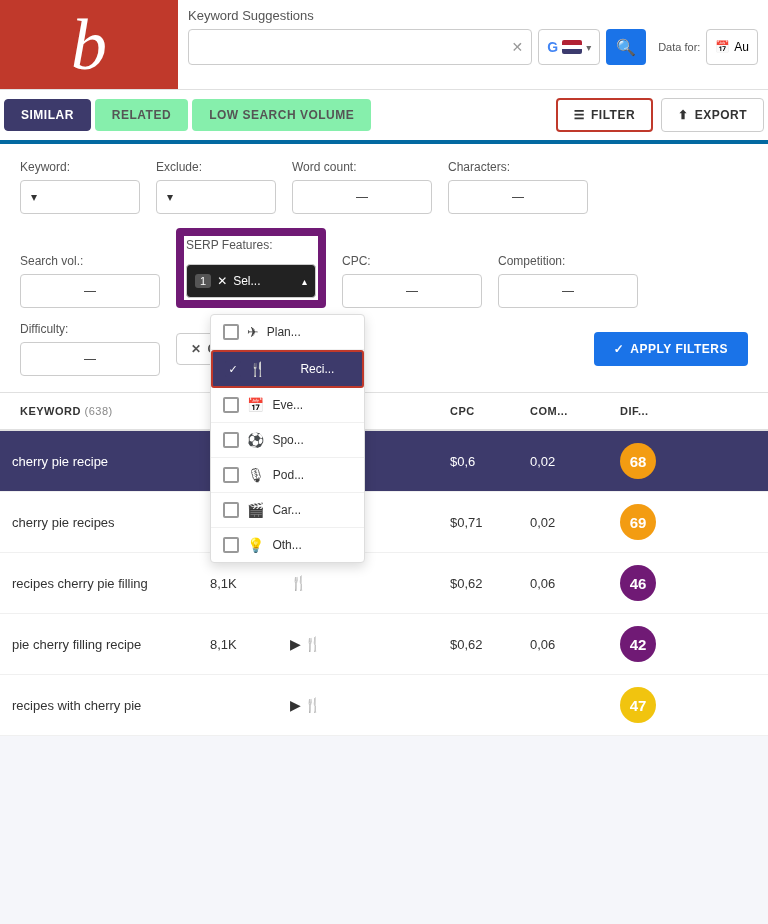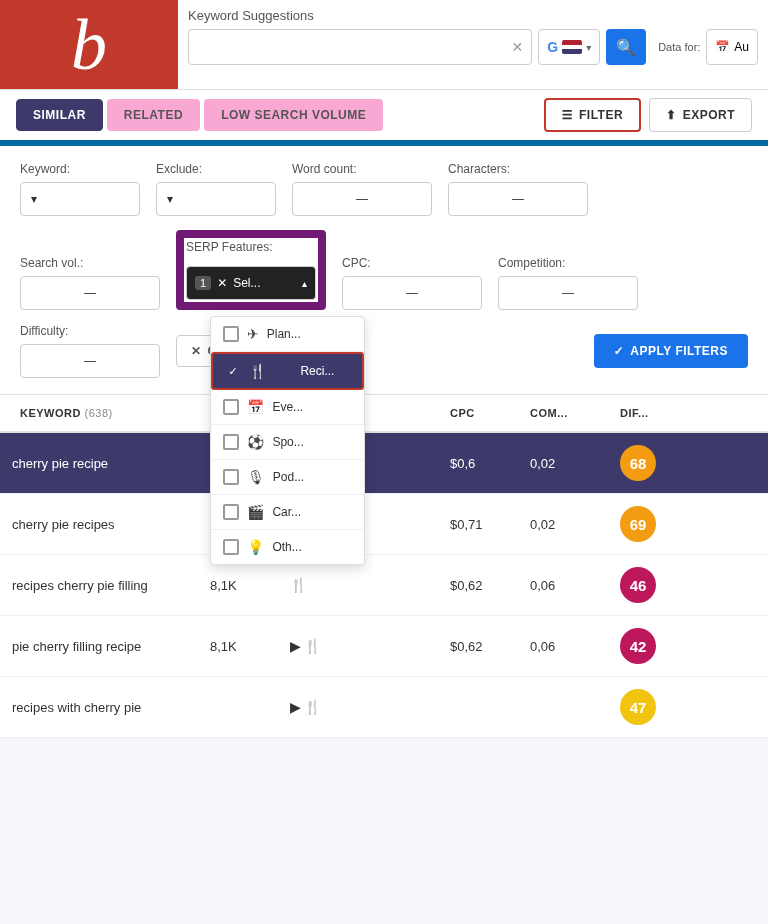--- a/index.html
+++ b/index.html
@@ -116,34 +116,34 @@
       cursor: pointer;
       font-size: 12px;
       height: 36px;
     }
 
     
     .tabs-bar {
       display: flex;
       align-items: center;
       background: #fff;
-      padding: 8px 16px;
-      border-bottom: 6px solid #0369a1;
+      padding: 8px 4px;
+      border-bottom: 4px solid #0369a1;
       gap: 4px;
     }
     .tab {
       padding: 8px 16px;
       border-radius: 4px;
       font-size: 12px;
       font-weight: 600;
       letter-spacing: 0.5px;
       cursor: pointer;
       border: 1px solid transparent;
       color: #555;
-      background: #f9a8d4;
+      background: #86efac;
     }
     .tab.active {
       background: #3d3a6b;
       color: white;
       border-color: #3d3a6b;
     }
     .tabs-right {
       margin-left: auto;
       display: flex;
       gap: 8px;
@@ -389,21 +389,21 @@
       align-items: center;
       justify-content: center;
       width: 36px;
       height: 36px;
       border-radius: 50%;
       color: white;
       font-size: 15px;
       font-weight: 600;
     }
     .diff-orange { background: #f39c12; }
-    .diff-green { background: #be185d; }
+    .diff-green { background: #701a75; }
     .diff-yellow { background: #f1c40f; }
   </style>
 </head>
 <body>
 
 <div class="header">
   <div class="logo-area">
     <span class="logo-letter">b</span>
   </div>
   <div class="header-right">

